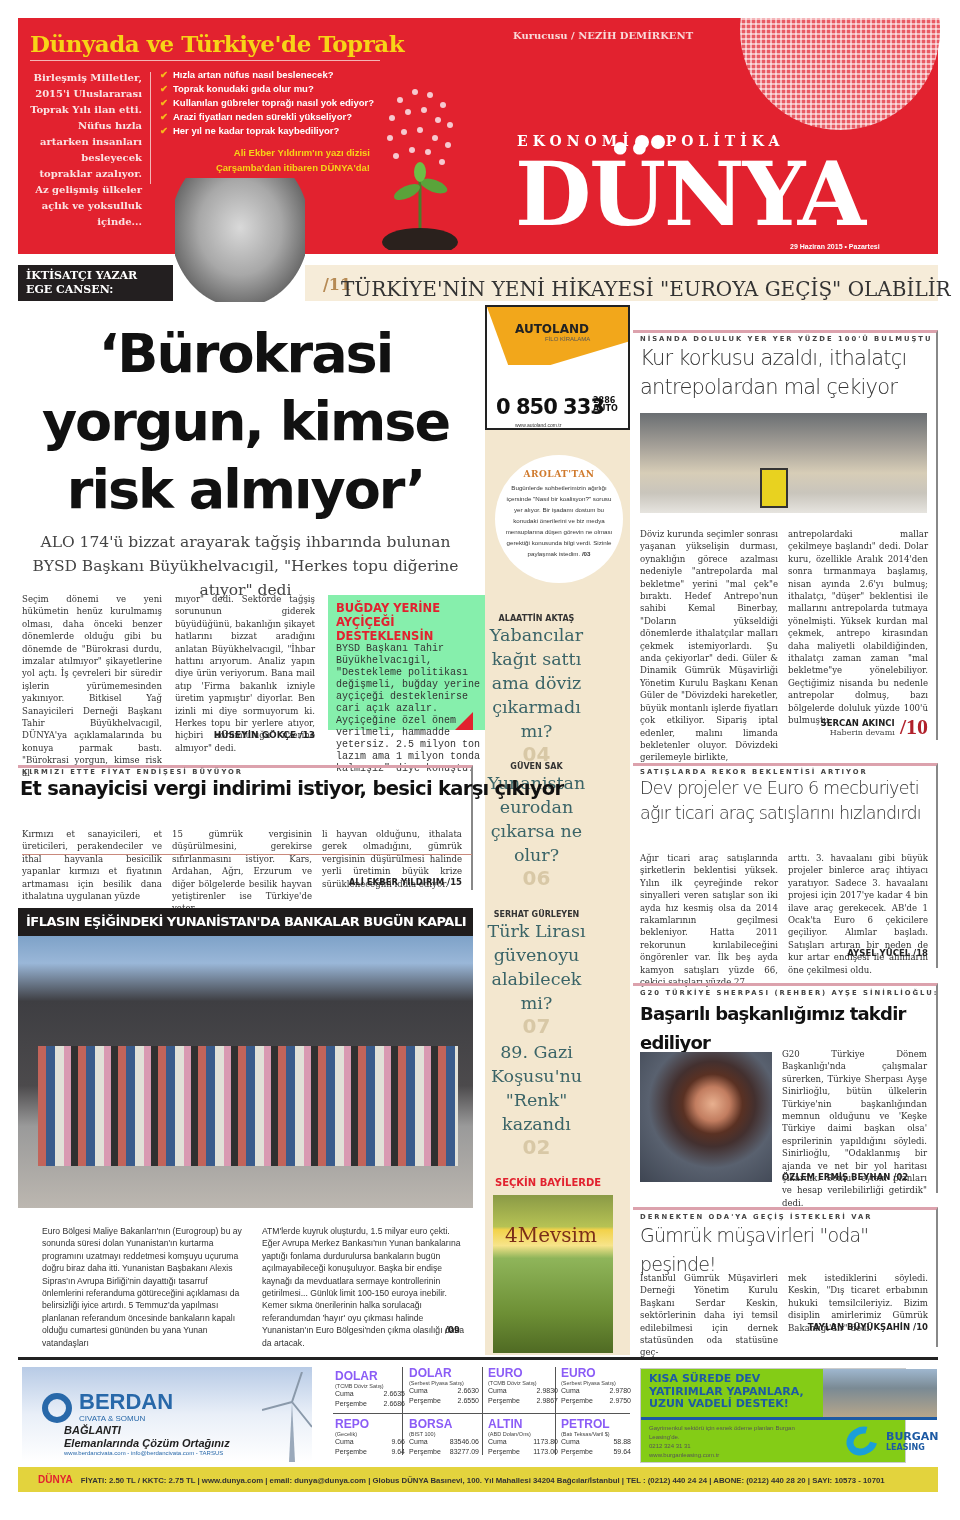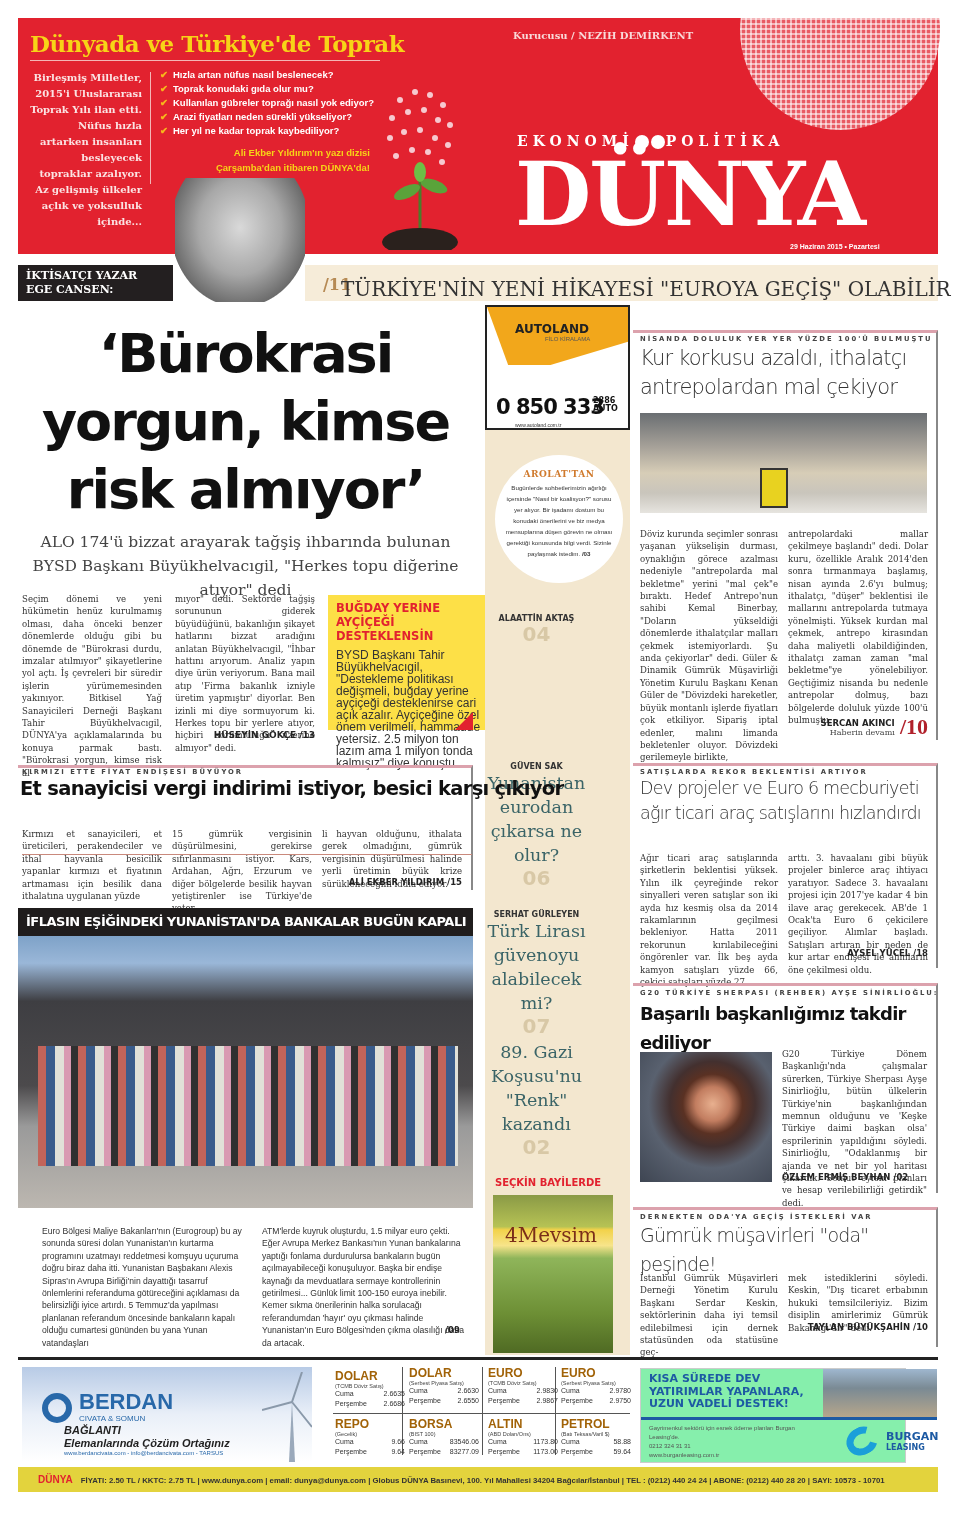--- a/index.html
+++ b/index.html
@@ -30,23 +30,23 @@
 #headline-bar{left:305px;top:265px;width:633px;height:36px;background:#f6ecd9}
 #headline-bar span{position:absolute;left:18px;top:6px;font-size:20px;color:#333;white-space:nowrap}
 #headline-bar b{color:#b68a54;font-size:16px}
 
 #lead-h{left:18px;top:320px;width:455px;text-align:center;font-family:"DejaVu Sans",sans-serif;font-weight:bold;font-size:54px;line-height:68px;letter-spacing:-2px;color:#111}
 #lead-deck{left:18px;top:530px;width:455px;text-align:center;font-size:15.5px;line-height:24px;color:#444}
 .body{font-size:8.6px;line-height:12.4px;text-align:justify;color:#333}
 #lead-c1{left:22px;top:593px;width:140px}
 #lead-c2{left:175px;top:593px;width:140px}
 #lead-by{left:175px;top:730px;width:140px;text-align:right;font-size:9px;font-weight:bold;font-family:"DejaVu Sans",sans-serif}
-#side-box{left:328px;top:595px;width:161px;height:135px;background:#fde047;padding:6px 8px}
+#side-box{left:328px;top:595px;width:161px;height:135px;background:#86efac;padding:6px 8px}
 #side-box h4{font-family:"DejaVu Sans",sans-serif;color:#e2222f;font-size:11.5px;line-height:14px;font-weight:bold}
-#side-box p{font-family:Liberation Sans, sans-serif;font-size:12px;line-height:12px;color:#333;margin-top:6px}
+#side-box p{font-family:Liberation Mono, monospace;font-size:10px;line-height:12px;color:#333;}
 #side-tri{left:455px;top:712px;width:0;height:0;border-left:18px solid transparent;border-bottom:18px solid #e2222f}
 
 #mid-col{left:485px;top:305px;width:145px;height:1050px;background:#f3e7cf}
 #auto-ad{left:485px;top:305px;width:145px;height:125px;background:#fff;border:2px solid #222}
 #auto-ad .yel{position:absolute;left:0;top:0;width:141px;height:58px;background:#f2a71b;clip-path:polygon(0 0,100% 0,100% 60%,45% 100%,15% 100%)}
 #auto-name{left:515px;top:322px;font-family:"DejaVu Sans",sans-serif;font-weight:bold;font-size:12px;color:#222}
 #auto-sub{left:545px;top:336px;font-size:6px;color:#555;font-family:"Liberation Sans",sans-serif}
 #auto-phone{left:496px;top:395px;font-family:"DejaVu Sans",sans-serif;font-weight:bold;font-size:21px;color:#111;letter-spacing:-1px}
 #auto-ext{left:593px;top:397px;font-family:"DejaVu Sans",sans-serif;font-weight:bold;font-size:8px;line-height:8px;color:#111}
 #auto-web{left:515px;top:422px;font-size:5px;color:#333}
@@ -84,25 +84,25 @@
 #ads-top{left:18px;top:1357px;width:920px;height:3px;background:#222}
 #berdan{left:22px;top:1367px;width:290px;height:95px;background:linear-gradient(180deg,#b8cbe6 0,#e9eff8 50%,#fff 100%)}
 #berdan .name{position:absolute;left:57px;top:22px;font-family:"Liberation Sans",sans-serif;font-size:22px;font-weight:bold;color:#2868a9}
 #berdan .hex{position:absolute;left:20px;top:26px;width:30px;height:30px;border:6px solid #2868a9;border-radius:50%}
 #berdan .sub{position:absolute;left:57px;top:47px;font-family:"Liberation Sans",sans-serif;font-size:8px;color:#2868a9}
 #berdan .t1{position:absolute;left:42px;top:57px;font-family:"Liberation Sans",sans-serif;font-size:11px;font-style:italic;font-weight:bold;color:#222}
 #berdan .t2{position:absolute;left:42px;top:70px;font-family:"Liberation Sans",sans-serif;font-size:11px;font-style:italic;font-weight:bold;color:#222}
 #berdan .t3{position:absolute;left:42px;top:83px;font-family:"Liberation Sans",sans-serif;font-size:6px;color:#2868a9}
 #rates{left:330px;top:1365px;width:300px;height:95px;background:#fff}
 .rate{position:absolute;width:70px;font-family:"Liberation Sans",sans-serif}
-.rate .n{font-weight:bold;font-size:12px;color:#a16207;line-height:13px}
+.rate .n{font-weight:bold;font-size:12px;color:#8b5cf6;line-height:13px}
 .rate .s{font-size:5.5px;color:#444}
 .rate .r{font-size:7px;color:#333;display:flex;justify-content:space-between;line-height:10px}
 .rsep{position:absolute;width:1px;background:#555}
-#burgan{left:640px;top:1368px;width:266px;height:95px;background:#86efac;border:1px solid #ccc}
+#burgan{left:640px;top:1368px;width:266px;height:95px;background:#84cc16;border:1px solid #ccc}
 #burgan .h{position:absolute;left:8px;top:4px;font-family:"DejaVu Sans",sans-serif;font-weight:bold;font-size:11px;line-height:12.5px;color:#1d5aa3;width:180px}
 #burgan .bld{position:absolute;left:182px;top:0;width:114px;height:48px;background:linear-gradient(180deg,#9fb7cf 0,#7a8a94 40%,#b6a68b 100%)}
 #burgan .bar{position:absolute;left:0;top:48px;width:296px;height:3px;background:#1d5aa3}
 #burgan .d{position:absolute;left:8px;top:55px;font-family:"Liberation Sans",sans-serif;font-size:6px;line-height:9px;color:#555}
 #burgan .bn{position:absolute;left:245px;top:62px;font-family:"DejaVu Sans",sans-serif;font-weight:bold;font-size:11px;line-height:11px;color:#1d5aa3}
 #burgan .lg{position:absolute;left:205px;top:58px;width:32px;height:28px;border-radius:50%;border:7px solid #1a9fd9;border-right-color:transparent;transform:rotate(-30deg)}
 #footer{left:18px;top:1467px;width:920px;height:25px;background:#e3d33d;font-family:"Liberation Sans",sans-serif;font-size:7.8px;font-weight:bold;color:#333;line-height:25px;padding-left:20px;white-space:nowrap}
 #footer .logo{color:#e2222f;font-size:10px;margin-right:6px}
 </style>
 </head>
@@ -192,20 +192,21 @@
   </div>
 <div id="auto-web" class="abs sans">www.autoland.com.tr</div>
 
 <div id="arolat" class="abs">
   <h5>AROLAT'TAN</h5>
   <p><span>Bugünlerde sohbetlerimizin ağırlığı içersinde "Nasıl bir koalisyon?" sorusu yer alıyor. Bir işadamı dostum bu konudaki önerilerini ve biz medya mensuplarına düşen görevin ne olması gerektiği konusunda bilgi verdi. Sizinle paylaşmak istedim.</span> <b>/03</b></p>
 </div>
 
 <div class="colm" style="top:614px">
   <div class="au">ALAATTİN AKTAŞ</div>
+  <div class="tt">Yabancılar kağıt sattı ama döviz çıkarmadı mı?</div>
   <div class="pg">04</div>
 </div>
 <div class="colm" style="top:762px">
   <div class="au">GÜVEN SAK</div>
   <div class="tt">Yunanistan eurodan çıkarsa ne olur?</div>
   <div class="pg">06</div>
 </div>
 <div class="colm" style="top:910px">
   <div class="au">SERHAT GÜRLEYEN</div>
   <div class="tt">Türk Lirası güvenoyu alabilecek mi?</div>

